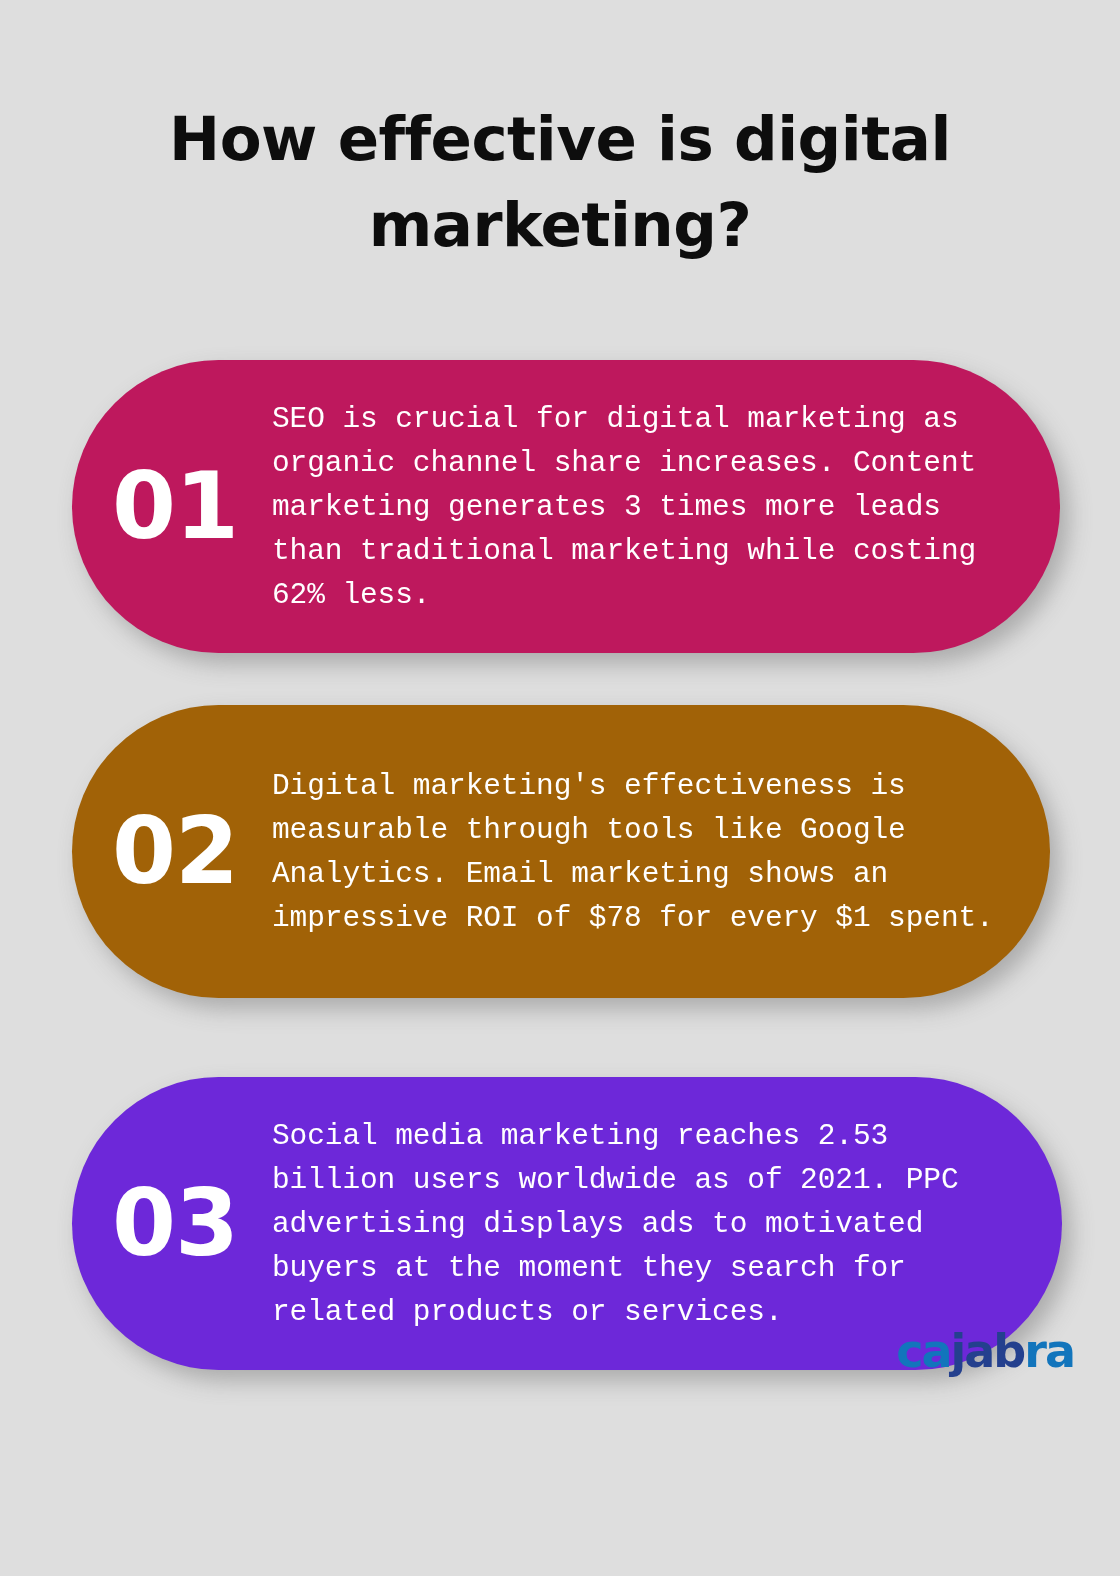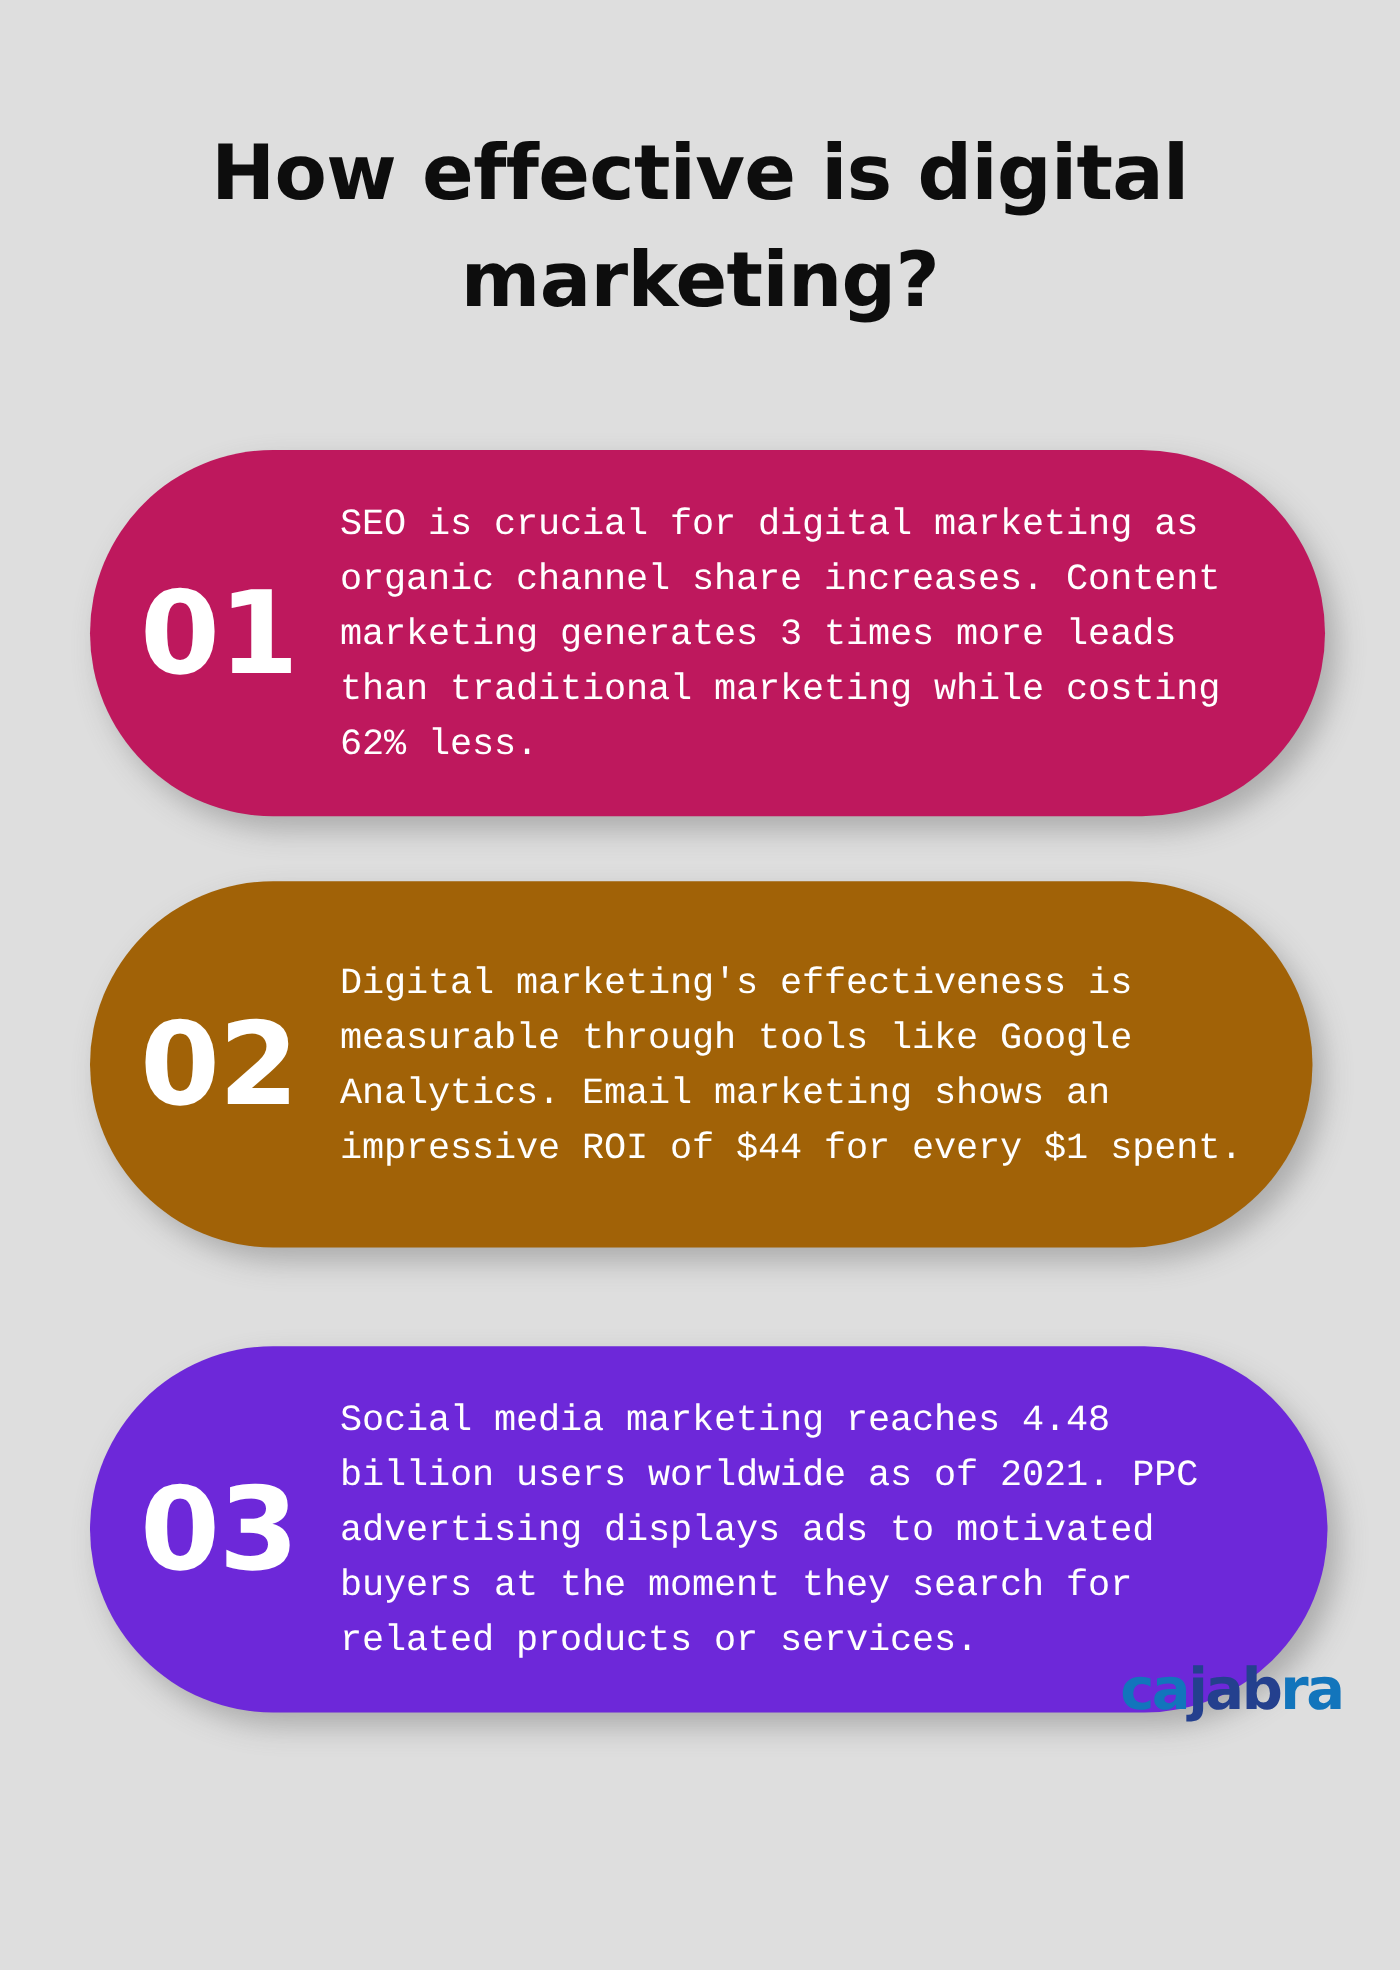--- a/index.html
+++ b/index.html
@@ -121,25 +121,25 @@
   <div class="title">How effective is digital
 marketing?</div>
 
   <div class="card" id="card-1">
     <div class="card-num">01</div>
     <div class="card-text">SEO is crucial for digital marketing as organic channel share increases. Content marketing generates 3 times more leads than traditional marketing while costing 62% less.</div>
   </div>
 
   <div class="card" id="card-2">
     <div class="card-num">02</div>
-    <div class="card-text">Digital marketing's effectiveness is measurable through tools like Google Analytics. Email marketing shows an impressive ROI of $44 for every $1 spent.</div>
+    <div class="card-text">Digital marketing's effectiveness is measurable through tools like Google Analytics. Email marketing shows an impressive ROI of $78 for every $1 spent.</div>
   </div>
 
   <div class="card" id="card-3">
     <div class="card-num">03</div>
-    <div class="card-text">Social media marketing reaches 4.48 billion users worldwide as of 2021. PPC advertising displays ads to motivated buyers at the moment they search for related products or services.</div>
+    <div class="card-text">Social media marketing reaches 2.53 billion users worldwide as of 2021. PPC advertising displays ads to motivated buyers at the moment they search for related products or services.</div>
   </div>
 
   <div class="logo">
     <span class="lg-a">ca</span><span class="lg-b">jab</span><span class="lg-c">ra</span>
   </div>
 
 </div>
 
 </body></html>

